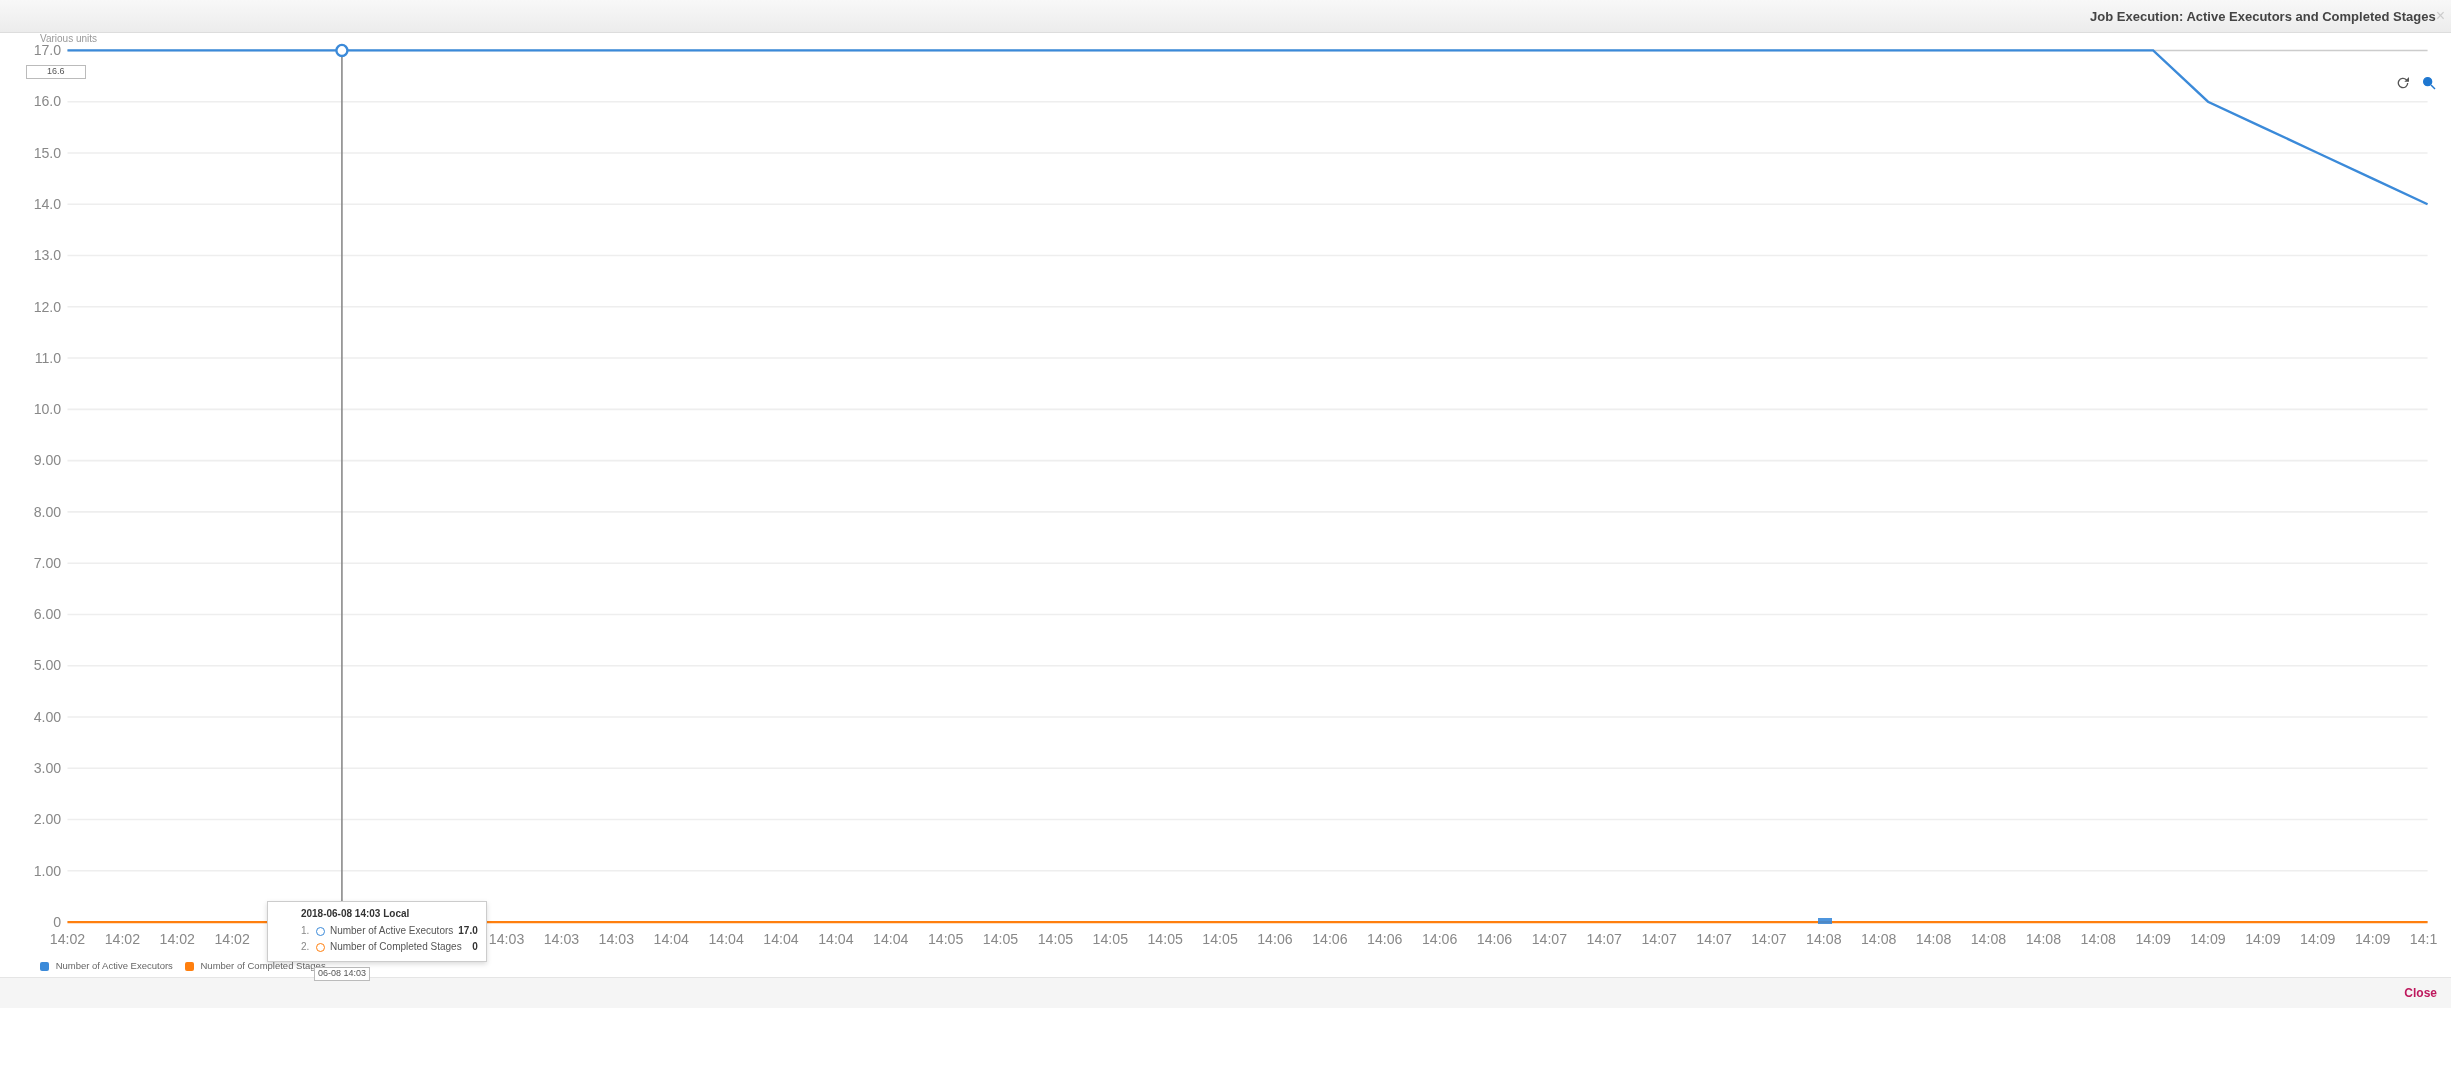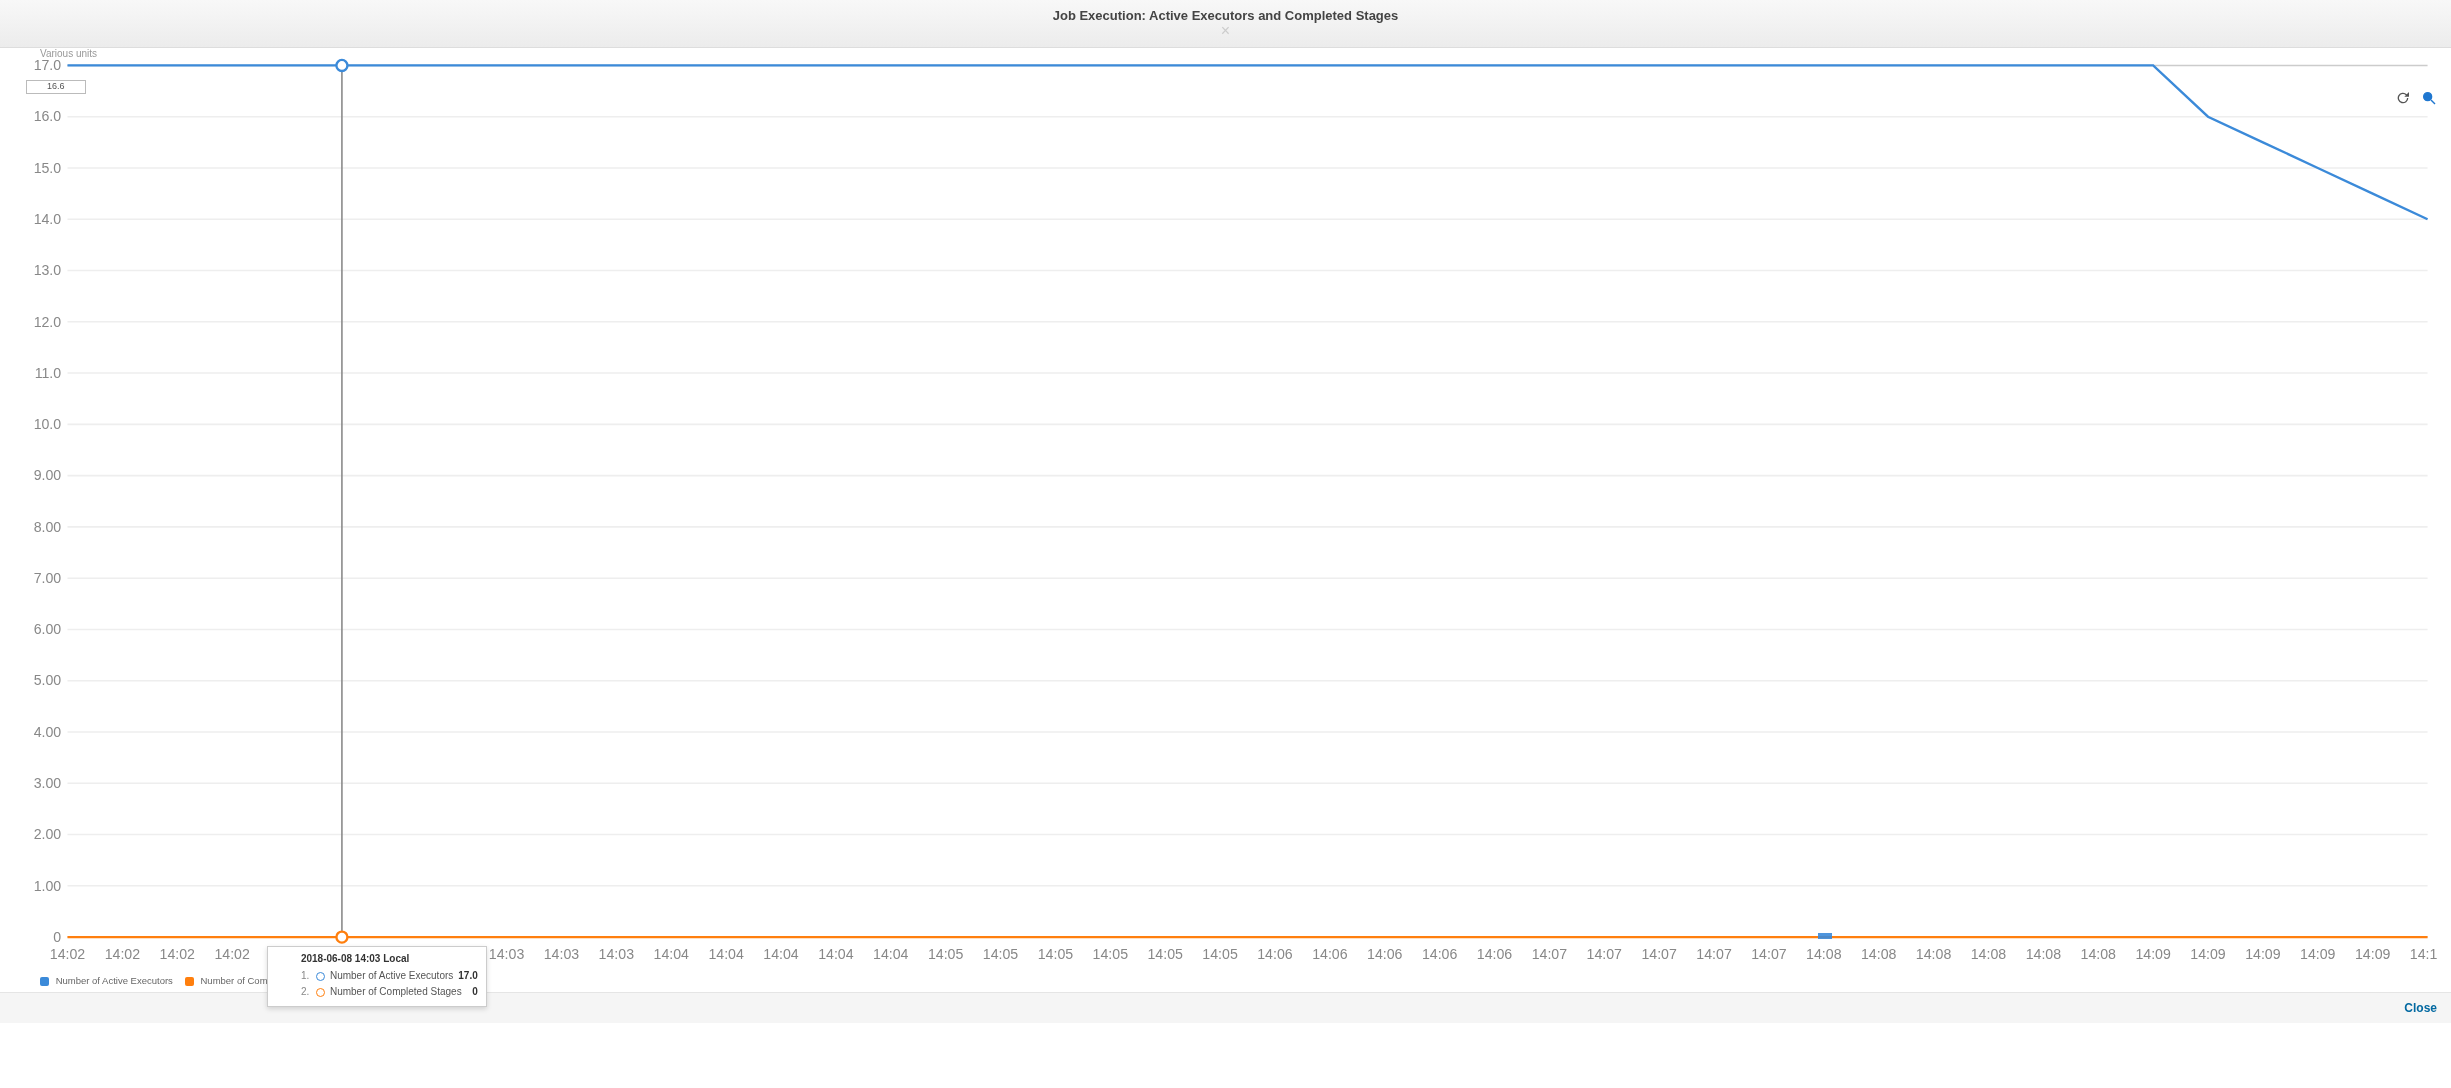--- a/index.html
+++ b/index.html
@@ -9,21 +9,20 @@
     color: #333;
     background: #fff;
   }
   .modal-header {
     background: linear-gradient(#f8f8f8, #ececec);
     border-bottom: 1px solid #ddd;
     padding: 8px 6px;
     display: flex;
     justify-content: flex-end;
     align-items: center;
-    flex-direction: column;
   }
   .modal-title { font-size: 13px; font-weight: 600; color: #444; }
   .close-x { color: #ccc; font-size: 16px; cursor: pointer; line-height: 1; }
   .toolbar {
     position: absolute;
     top: 42px;
     right: 14px;
     display: flex;
     gap: 10px;
     align-items: center;
@@ -104,21 +103,21 @@
     display: inline-block;
     background: #fff;
   }
   .tooltip-val { margin-left: auto; font-weight: 600; color: #333; }
   .footer {
     background: #f5f5f5;
     border-top: 1px solid #e5e5e5;
     padding: 8px 14px;
     text-align: right;
   }
-  .close-link { color: #0369a1; font-weight: 600; font-size: 12px; cursor: pointer; }
+  .close-link { color: #be185d; font-weight: 600; font-size: 12px; cursor: pointer; }
   .mini-bar {
     position: absolute;
     height: 6px;
     background: #3b8ad9;
     opacity: 0.9;
   }
 </style>
 </head>
 <body>
 
@@ -231,21 +230,21 @@
       <path d="M34 560 L68.88372093023256 560 L103.76744186046511 560 L138.65116279069767 560 L173.53488372093022 560 L208.41860465116278 560 L243.30232558139534 560 L278.1860465116279 560 L313.06976744186045 560 L347.95348837209303 560 L382.83720930232556 560 L417.72093023255815 560 L452.6046511627907 560 L487.4883720930232 560 L522.3720930232558 560 L557.2558139534884 560 L592.1395348837209 560 L627.0232558139535 560 L661.9069767441861 560 L696.7906976744187 560 L731.6744186046511 560 L766.5581395348837 560 L801.4418604651163 560 L836.3255813953488 560 L871.2093023255813 560 L906.093023255814 560 L940.9767441860464 560 L975.8604651162791 560 L1010.7441860465117 560 L1045.6279069767443 560 L1080.5116279069769 560 L1115.3953488372092 560 L1150.2790697674418 560 L1185.1627906976744 560 L1220.046511627907 560 L1254.9302325581396 560 L1289.8139534883721 560 L1324.6976744186047 560 L1359.5813953488373 560 L1394.4651162790697 560 L1429.3488372093022 560 L1464.2325581395348 560 L1499.1162790697674 560 L1534 560 " stroke="#ff7f0e" stroke-width="1.5" fill="none"></path>
       <line x1="208.41860465116278" x2="208.41860465116278" y1="6" y2="560" class="hover-line"></line>
       <circle cx="208.41860465116278" cy="6" r="3.5" fill="#fff" stroke="#3b8ad9" stroke-width="1.5"></circle>
       <circle cx="208.41860465116278" cy="560" r="3.5" fill="#fff" stroke="#ff7f0e" stroke-width="1.5"></circle>
     </svg>
 
   <span class="y-hover-label" id="y-hover-label" style="top: 31.9497px;">16.6</span>
   <span class="x-hover-label" id="x-hover-label" style="left: 341.921px; top: 934px;">06-08 14:03</span>
   <div class="mini-bar" id="mini-bar" style="left: 1817.82px; top: 885.091px; width: 14px;"></div>
 
-  <div class="tooltip" id="tooltip" style="left: 266.921px; top: 898px; padding-left: 33px;">
+  <div class="tooltip" id="tooltip" style="left: 266.921px; top: 868px; padding-left: 33px;">
     <div class="tooltip-title">2018-06-08 14:03 Local</div>
     <div class="tooltip-row">
       <span class="idx">1.</span>
       <span class="tooltip-ring" id="ring0" style="border-color: rgb(59, 138, 217);"></span>
       <span>Number of Active Executors</span>
       <span class="tooltip-val">17.0</span>
     </div>
     <div class="tooltip-row">
       <span class="idx">2.</span>
       <span class="tooltip-ring" id="ring1" style="border-color: rgb(255, 127, 14);"></span>

